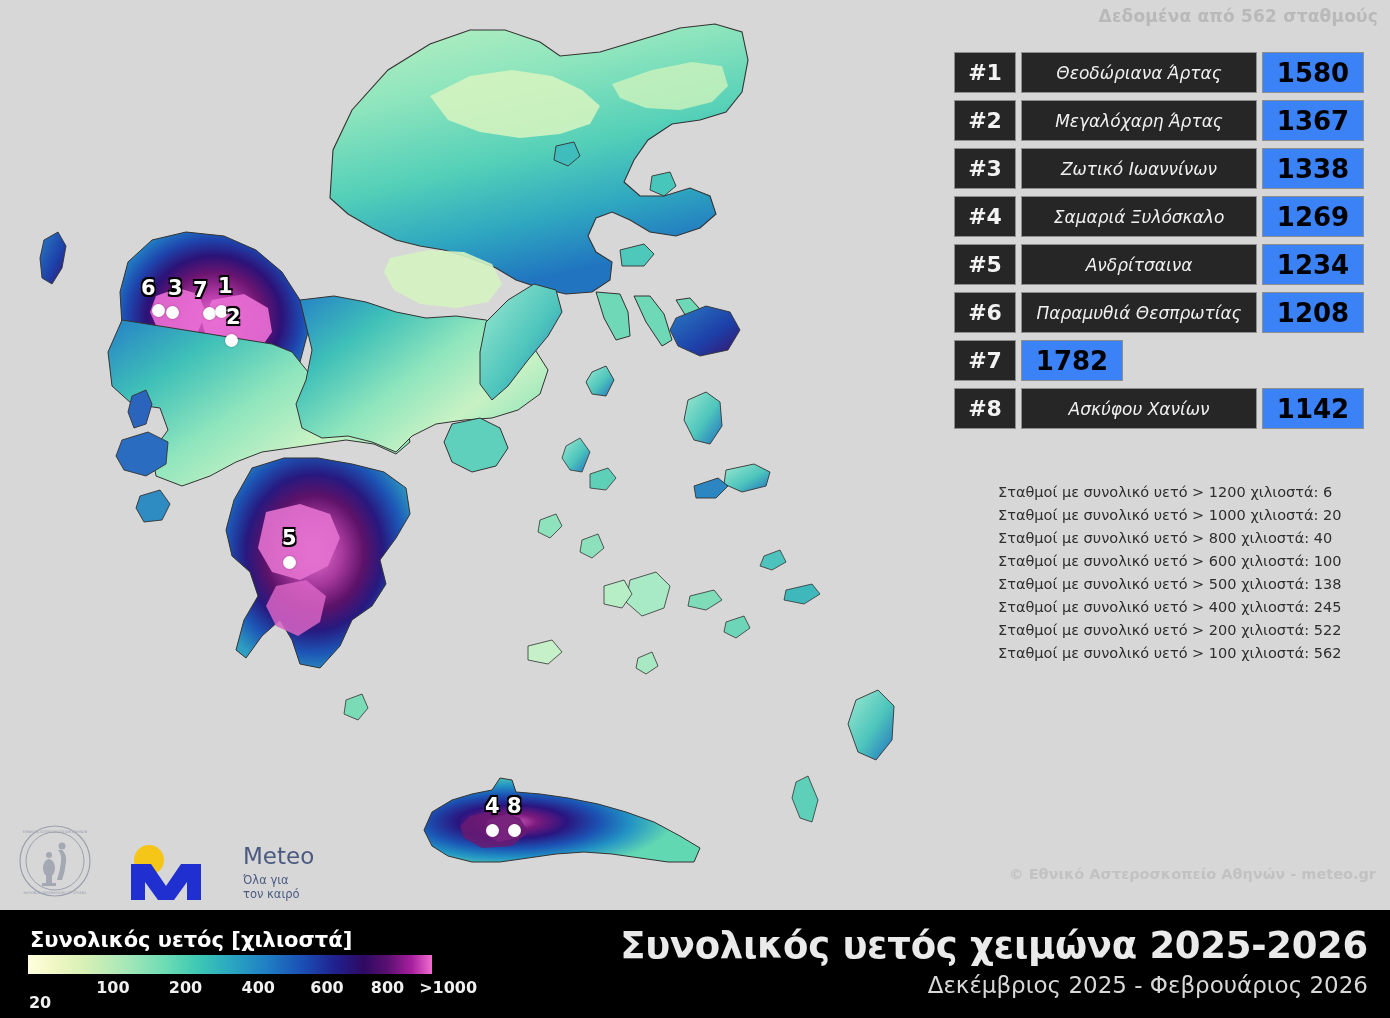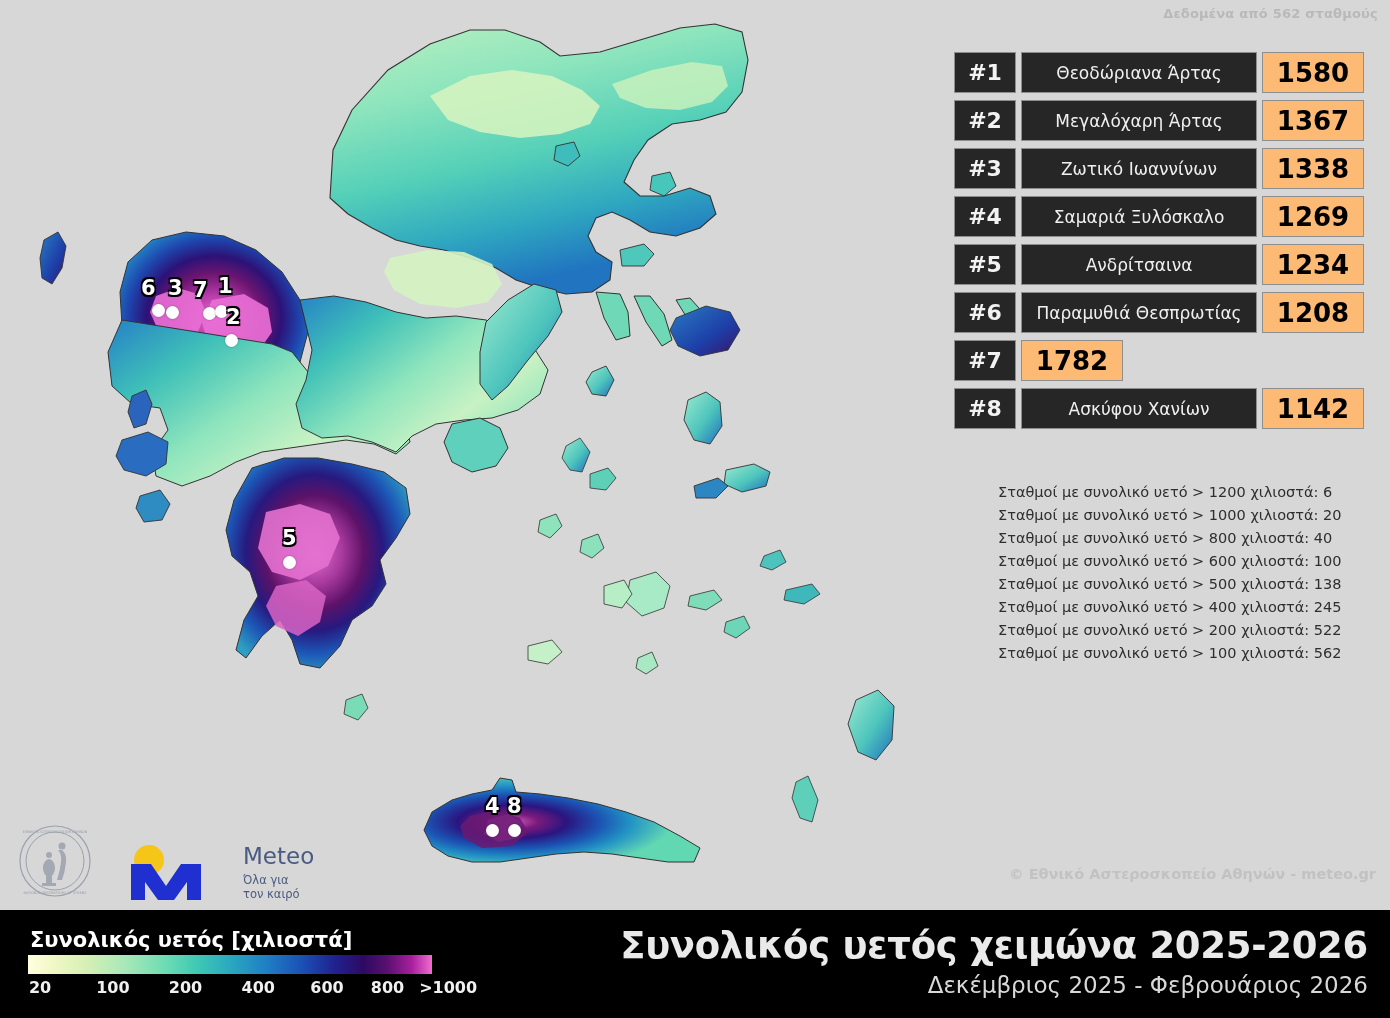--- a/index.html
+++ b/index.html
@@ -9,21 +9,21 @@
     font-family:"DejaVu Sans", sans-serif;
     overflow:hidden;
     position:relative;
   }
   #root{position:relative;width:1390px;height:1018px;background:#d7d7d7;overflow:hidden;}
 
   
   .data-note{
     position:absolute;top:6px;right:12px;
     font-family:"DejaVu Sans", sans-serif;
-    font-size:13px;font-weight:bold;
+    font-size:17px;font-weight:bold;
     color:#b9b9b9;letter-spacing:.2px;
   }
 
   
   .map-area{position:absolute;left:0;top:0;width:940px;height:910px;}
   .map-svg{position:absolute;left:0;top:0;}
 
   
   .marker{position:absolute;width:0;height:0;}
   .marker .dot{
@@ -46,24 +46,24 @@
     display:flex;align-items:center;justify-content:center;
     color:#f2f2f2;font-weight:bold;font-size:22px;
     font-family:"DejaVu Sans", sans-serif;
     box-sizing:border-box;
   }
   .rank-name{
     flex:1;margin-left:5px;background:#262626;border:1px solid #8e8e8e;
     display:flex;align-items:center;justify-content:center;
     color:#f0f0f0;font-size:17px;font-weight:normal;
     font-family:"DejaVu Sans", sans-serif;
-    box-sizing:border-box;padding:0 6px;
+    box-sizing:border-box;padding:0 6px;font-style:italic;
   }
   .rank-val{
-    width:102px;margin-left:5px;background:#fdba74;border:1px solid #8e8e8e;
+    width:102px;margin-left:5px;background:#3b82f6;border:1px solid #8e8e8e;
     display:flex;align-items:center;justify-content:center;
     color:#000;font-weight:bold;font-size:26px;
     font-family:"DejaVu Sans", sans-serif;
     box-sizing:border-box;
   }
 
   
   .stats{position:absolute;left:998px;top:481px;width:360px;}
   .stat-line{
     font-family:"DejaVu Sans", sans-serif;
@@ -405,21 +405,21 @@
       </div>
     </div>
   </div>
 
   <div class="copyright">© Εθνικό Αστεροσκοπείο Αθηνών - meteo.gr</div>
 
   <div class="banner">
     <div class="cb-title">Συνολικός υετός [χιλιοστά]</div>
     <div class="cbar"></div>
     <div class="cb-ticks">
-      <span class="cb-tick" style="left:3%;">20</span>
+      <span class="cb-tick" style="left:3%;margin-top:15px;">20</span>
       <span class="cb-tick" style="left:21%;">100</span>
       <span class="cb-tick" style="left:39%;">200</span>
       <span class="cb-tick" style="left:57%;">400</span>
       <span class="cb-tick" style="left:74%;">600</span>
       <span class="cb-tick" style="left:89%;">800</span>
       <span class="cb-tick" style="left:104%;">&gt;1000</span>
     </div>
 
     <div class="main-title">Συνολικός υετός χειμώνα 2025-2026</div>
     <div class="main-sub">Δεκέμβριος 2025 - Φεβρουάριος 2026</div>

